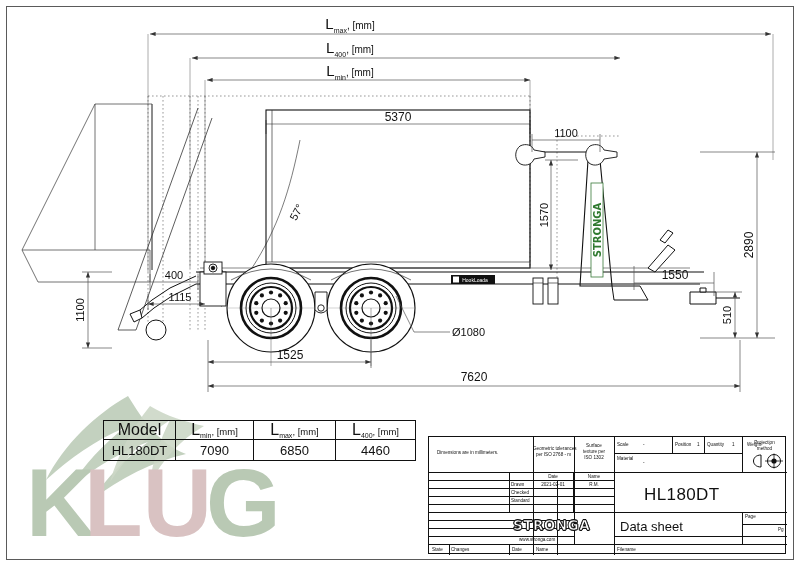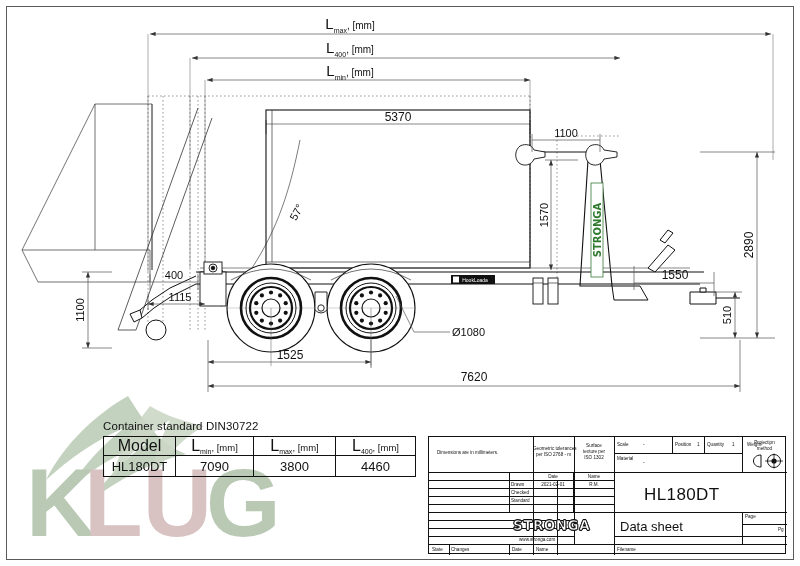--- a/index.html
+++ b/index.html
@@ -404,41 +404,40 @@
     <text x="350" y="53" text-anchor="middle" font-family="Liberation Sans, sans-serif" font-size="15" fill="#111">
       <tspan>L</tspan><tspan dy="4" font-size="7">400</tspan><tspan dy="-4" font-size="10">, [mm]</tspan>
     </text>
     <text x="350" y="76" text-anchor="middle" font-family="Liberation Sans, sans-serif" font-size="15" fill="#111">
       <tspan>L</tspan><tspan dy="4" font-size="7">min</tspan><tspan dy="-4" font-size="10">, [mm]</tspan>
     </text>
   </svg>
   </div>
 
   <div id="container-std">
-    <div class="cs-title">Container standard DIN30722</div>
     <table class="cs-table">
       <tbody>
           <tr class="cs-head">
         <td class="c-model">
           <span class="hdr-model">Model</span>
         </td>
         <td class="c-lmin">
           <span class="hdr-L"><span>L</span><sub>min</sub><span class="unit">, [mm]</span></span>
         </td>
         <td class="c-lmax">
           <span class="hdr-L"><span>L</span><sub>max</sub><span class="unit">, [mm]</span></span>
         </td>
         <td class="c-l400">
           <span class="hdr-L"><span>L</span><sub>400</sub><span class="unit">, [mm]</span></span>
         </td>
       </tr>
       <tr>
         <td class="c-model cell-val">HL180DT</td>
         <td class="c-lmin cell-val">7090</td>
-        <td class="c-lmax cell-val">3800</td>
+        <td class="c-lmax cell-val">6850</td>
         <td class="c-l400 cell-val">4460</td>
       </tr>
     </tbody>
       </table>
   </div>
 
   <div id="titleblock">
 
     <div class="ln lnh" style="left:0;  top:35px;  width:358px;"></div>
     <div class="ln lnh" style="left:0;  top:43px;  width:145px;"></div>

